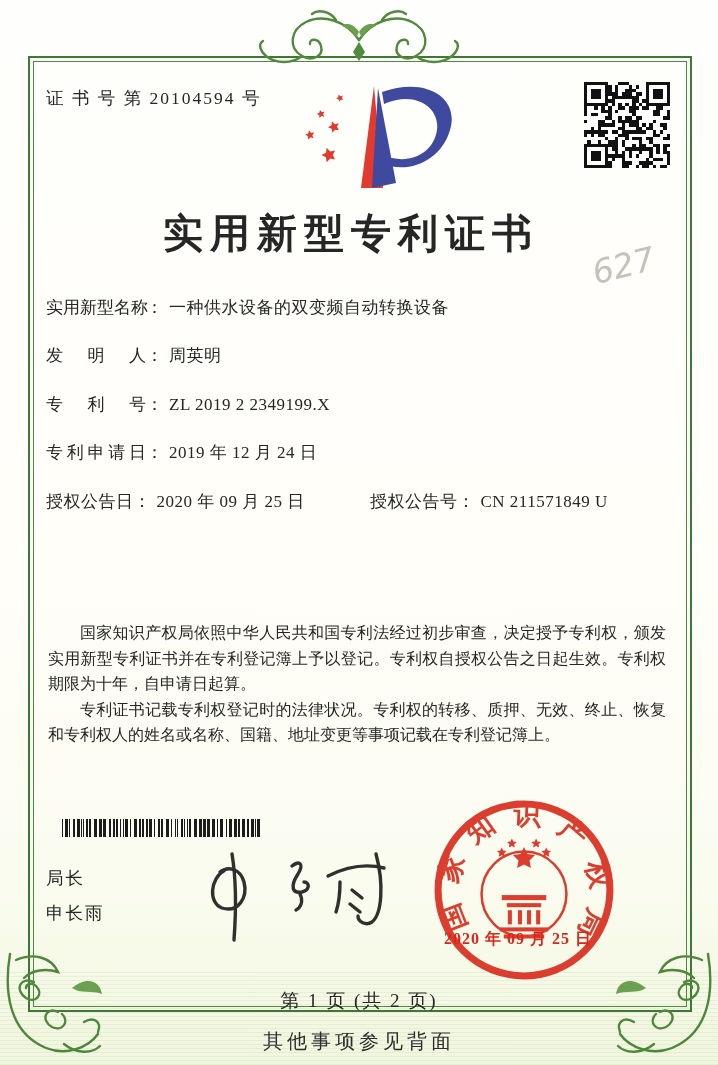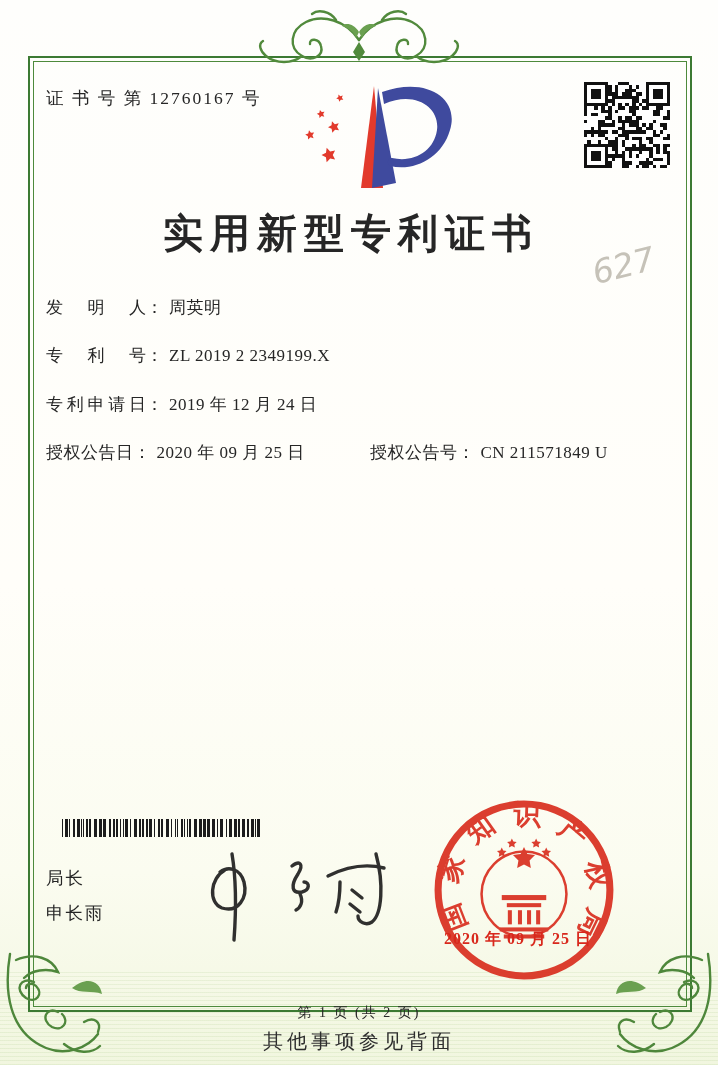--- a/index.html
+++ b/index.html
@@ -32,21 +32,21 @@
   .grant2{position:absolute;left:324px;top:0;}
   .glabel{letter-spacing:.5px;}
   .body-text{position:absolute;left:48px;top:620px;width:618px;font-size:16px;line-height:25.6px;text-align:justify;z-index:3;}
   .body-text p{margin:0;text-indent:2em;}
   .barcode{position:absolute;left:62px;top:819px;z-index:3;}
   .officer{position:absolute;left:46px;top:866px;font-size:17.5px;z-index:3;}
   .officer div{margin-bottom:11px;letter-spacing:2px;}
   .signature{position:absolute;left:185px;top:838px;z-index:3;}
   .seal{position:absolute;left:430px;top:796px;z-index:4;opacity:.93;}
   .seal-date{position:absolute;left:444px;top:929px;font-size:16px;color:#d8281c;letter-spacing:1px;z-index:5;font-weight:600;}
-  .footer-page{position:absolute;left:0;right:0;top:988px;text-align:center;font-size:14px;letter-spacing:2px;z-index:3;margin-top:16px;}
+  .footer-page{position:absolute;left:0;right:0;top:988px;text-align:center;font-size:19px;letter-spacing:2px;z-index:3;}
   .back-note{position:absolute;left:0;right:0;top:1028px;text-align:center;font-size:20px;letter-spacing:4px;z-index:3;color:#2d2d2d;}
 </style>
 </head>
 <body>
 
 <div class="page">
 
   <div class="stripes"></div>
 
   <div class="frame">
@@ -83,21 +83,21 @@
       <path d="M10,2 C4,38 8,80 46,96 C66,104 88,96 98,82"></path>
       <path d="M34,30 C20,24 14,38 26,46 C36,52 44,42 36,34 C32,30 26,32 26,36"></path>
       <path d="M58,60 C46,54 40,68 52,75 C62,80 70,70 62,62"></path>
       <path d="M72,36 C86,24 100,28 102,42 C92,38 80,42 72,36 Z" fill="#6aa050" stroke="none"></path>
       <path d="M16,8 C34,0 52,6 58,20 C46,16 32,18 24,26"></path>
       <path d="M64,92 C76,102 92,102 100,94"></path>
       <path d="M84,70 C94,64 102,70 98,80"></path>
     </g>
   </svg>
 
-  <div class="cert-number">证 书 号 第 12760167 号</div>
+  <div class="cert-number">证 书 号 第 20104594 号</div>
 
   <svg class="logo" width="172" height="112" viewBox="0 0 172 112">
     <defs>
       <path id="st" d="M0,-10L2.9,-4L9.5,-3.1L4.8,1.5L5.9,8.1L0,5L-5.9,8.1L-4.8,1.5L-9.5,-3.1L-2.9,-4Z"></path>
     </defs>
     <path d="M86,4 L73,106 L95,106 Z" fill="#e23a2c"></path>
     <path d="M90,6 L84,106 L108,101 Z" fill="#3f4a9e"></path>
     <path d="M94,10 C138,-6 172,16 162,48 C154,76 126,90 102,84 C98,82 100,75 104,76 C126,81 146,69 149,48 C152,26 128,8 96,22 Z" fill="#3f4a9e"></path>
     <use href="#st" transform="translate(52,16) scale(0.38) rotate(-25)" fill="#e23a2c"></use>
     <use href="#st" transform="translate(33,32) scale(0.42) rotate(-15)" fill="#e23a2c"></use>
@@ -429,36 +429,43 @@
       <rect x="75.68" y="82.56" width="3.44" height="3.44"></rect>
       <rect x="79.12" y="82.56" width="3.44" height="3.44"></rect>
     </svg>
 
   <div class="title">实用新型专利证书</div>
 
   <div class="hand-note">627</div>
 
   <div class="fields">
     <div class="frow">
+      <span class="flabel">实用新型名称</span><span class="colon">：</span><span class="fvalue">一种供水设备的双变频自动转换设备</span>
+    </div>
+    <div class="frow">
       <span class="flabel">发明人</span><span class="colon">：</span><span class="fvalue">周英明</span>
     </div>
     <div class="frow">
       <span class="flabel">专利号</span><span class="colon">：</span><span class="fvalue">ZL 2019 2 2349199.X</span>
     </div>
     <div class="frow">
       <span class="flabel">专利申请日</span><span class="colon">：</span><span class="fvalue">2019 年 12 月 24 日</span>
     </div>
     <div class="frow">
       <span class="glabel">授权公告日</span><span class="colon">：</span><span class="fvalue">2020 年 09 月 25 日</span>
       <span class="grant2">
         <span class="glabel">授权公告号</span><span class="colon">：</span><span class="fvalue">CN 211571849 U</span>
       </span>
     </div>
   </div>
 
+  <div class="body-text">
+    <p>国家知识产权局依照中华人民共和国专利法经过初步审查，决定授予专利权，颁发实用新型专利证书并在专利登记簿上予以登记。专利权自授权公告之日起生效。专利权期限为十年，自申请日起算。</p>
+    <p>专利证书记载专利权登记时的法律状况。专利权的转移、质押、无效、终止、恢复和专利权人的姓名或名称、国籍、地址变更等事项记载在专利登记簿上。</p>
+  </div>
 
   <svg id="bc" class="barcode" width="200" height="18" viewBox="0 0 200 18" fill="#1c1c1c" shape-rendering="crispEdges">
       <rect x="0" y="0" width="1" height="18"></rect>
       <rect x="3" y="0" width="3" height="18"></rect>
       <rect x="7" y="0" width="1" height="18"></rect>
       <rect x="11" y="0" width="2" height="18"></rect>
       <rect x="15" y="0" width="3" height="18"></rect>
       <rect x="19" y="0" width="1" height="18"></rect>
       <rect x="21" y="0" width="1" height="18"></rect>
       <rect x="24" y="0" width="2" height="18"></rect>

